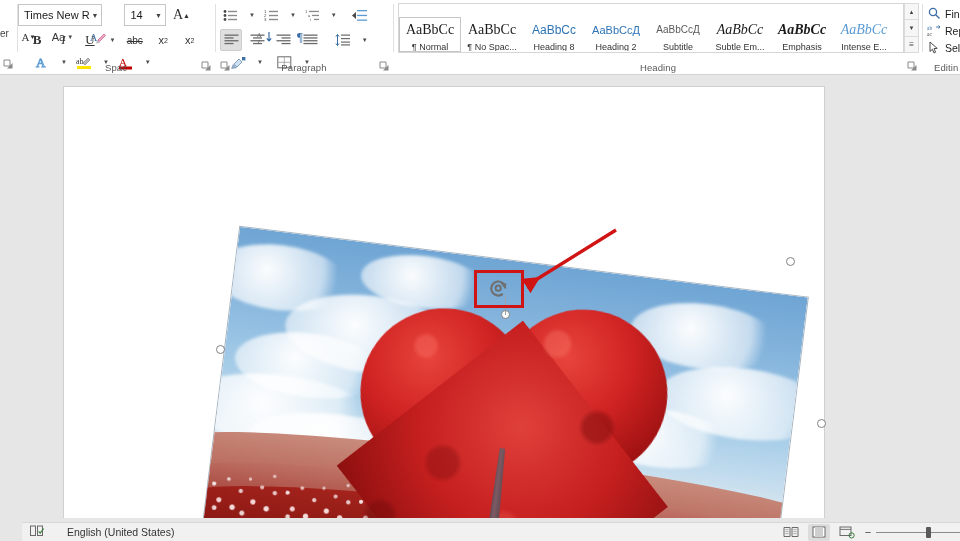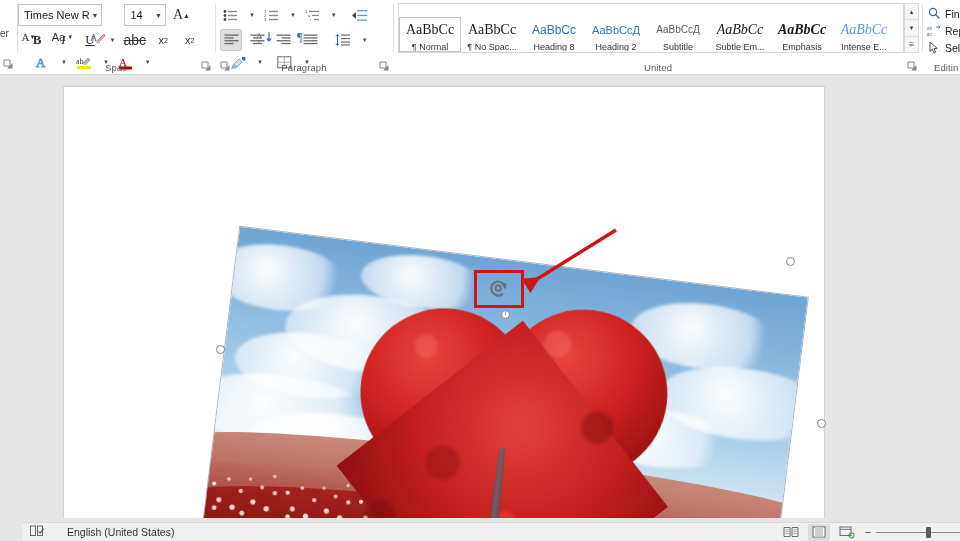--- a/index.html
+++ b/index.html
@@ -55,21 +55,21 @@
   .combo .cd {
     width: 14px; height: 20px; display: flex; align-items: center;
     justify-content: center; font-size: 7px; color: #444;
   }
   .caret { font-size: 6px; color: #4a4a4a; margin-left: 2px; line-height: 1; }
 
   
   .g-bold   { font-weight: bold; font-family: "Liberation Serif", serif; font-size: 13px; }
   .g-ital   { font-style: italic; font-family: "Liberation Serif", serif; font-size: 13px; }
   .g-under  { text-decoration: underline; font-family: "Liberation Serif", serif; font-size: 13px; }
-  .g-strike { text-decoration: line-through; font-size: 14px; }
+  .g-strike { text-decoration: line-through; font-size: 10px; }
   .g-sub    { font-size: 11px; }
   .g-sub sub, .g-sup sup { font-size: 7px; }
   .g-A-big  { font-family: "Liberation Serif", serif; font-size: 14px; }
   .g-A-sm   { font-family: "Liberation Serif", serif; font-size: 11px; }
 
   .icon-box { display:inline-flex; align-items:center; justify-content:center; }
 
   
   #styles-gallery {
     position: absolute; top: 3px; left: 398px;
@@ -568,21 +568,21 @@
       <div class="launcher" style="right:2px;">
         <svg width="11" height="11" viewBox="0 0 11 11">
             <path d="M1 1h6v6H1z" fill="none" stroke="#8a8a8a" stroke-width="1"></path>
             <path d="M9.5 9.5 L4 9.5 L9.5 4 Z" fill="#8a8a8a"></path>
           </svg>
       </div>
     </div>
     <div class="rib-sep" style="left:393px;"></div>
 
     <div class="rib-group" style="left:394px; width:528px;">
-      <div class="grp-label">United</div>
+      <div class="grp-label">Heading</div>
       <div class="launcher" style="right:4px;">
         <svg width="11" height="11" viewBox="0 0 11 11">
             <path d="M1 1h6v6H1z" fill="none" stroke="#8a8a8a" stroke-width="1"></path>
             <path d="M9.5 9.5 L4 9.5 L9.5 4 Z" fill="#8a8a8a"></path>
           </svg>
       </div>
     </div>
 
     <div id="styles-gallery">
       <div class="style-item selected">

